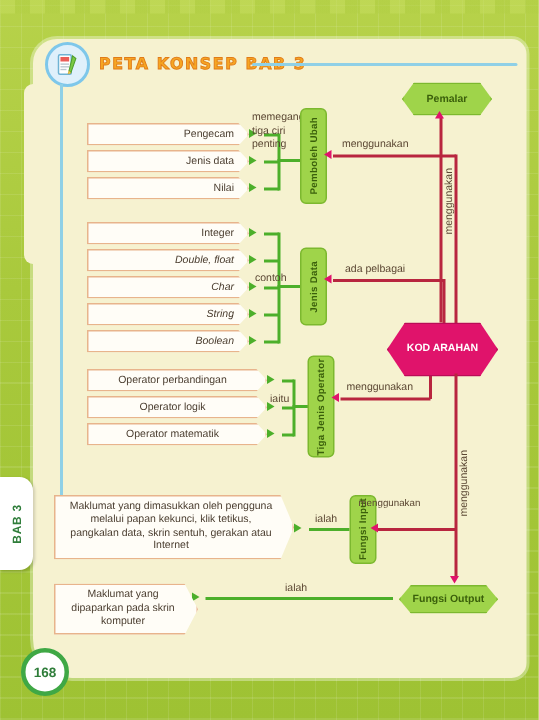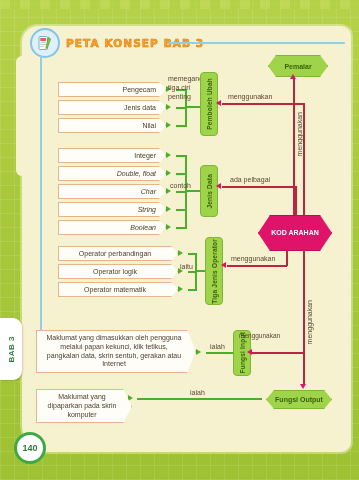--- a/index.html
+++ b/index.html
@@ -153,21 +153,21 @@
   </div>
   <div id="hdr-title">PETA KONSEP BAB 3</div>
 </div>
 <div id="hdr-rule"></div>
 <div id="hdr-drop"></div>
 <div id="hdr-drop2"></div>
 
 <div id="chap-tab">
   <span>BAB 3</span>
 </div>
-<div id="pagenum">140</div>
+<div id="pagenum">168</div>
 
 <div class="leafbox" style="left:58px;top:82px;width:108px;">Pengecam</div>
 <div class="leafbox" style="left:58px;top:100px;width:108px;">Jenis data</div>
 <div class="leafbox" style="left:58px;top:118px;width:108px;">Nilai</div>
 
 <div class="gline" style="left:176px;top:89px;width:10px;height:1.5px;"></div>
 <div class="gline" style="left:176px;top:107px;width:10px;height:1.5px;"></div>
 <div class="gline" style="left:176px;top:125px;width:10px;height:1.5px;"></div>
 <div class="gline" style="left:185px;top:89px;width:1.5px;height:38px;"></div>
 <div class="gline" style="left:185px;top:106px;width:16px;height:1.5px;"></div>

